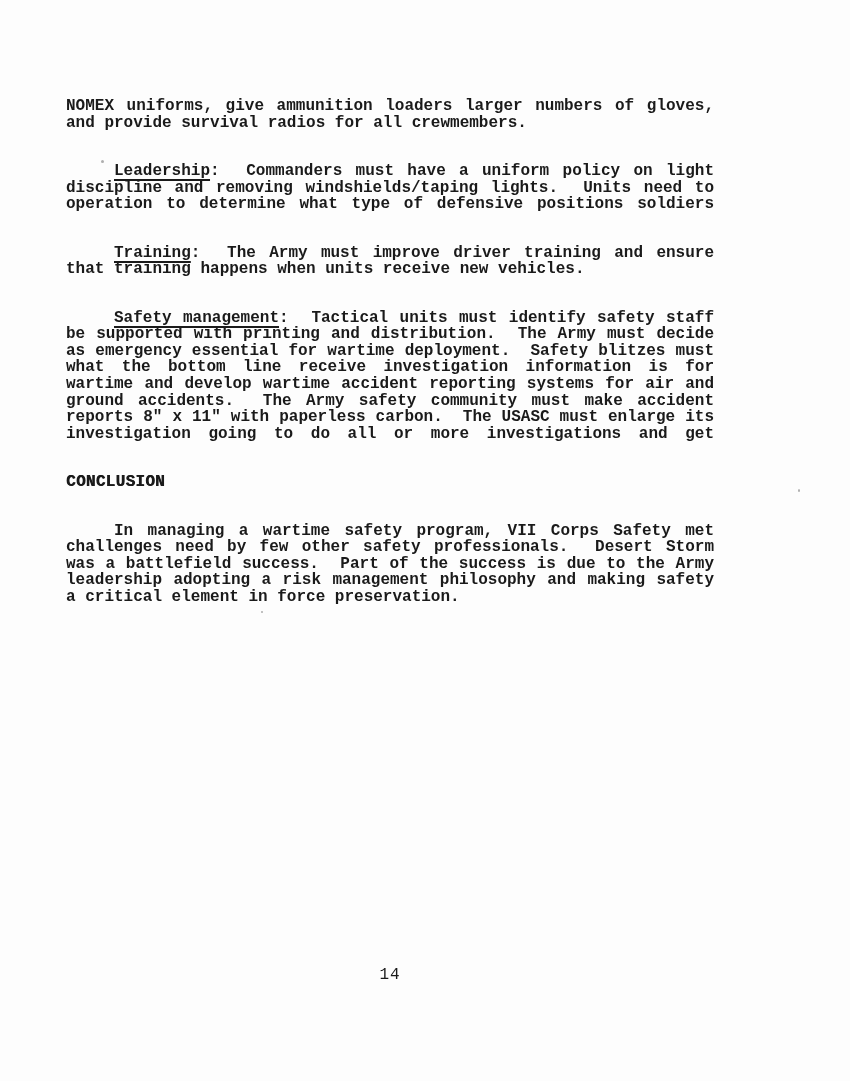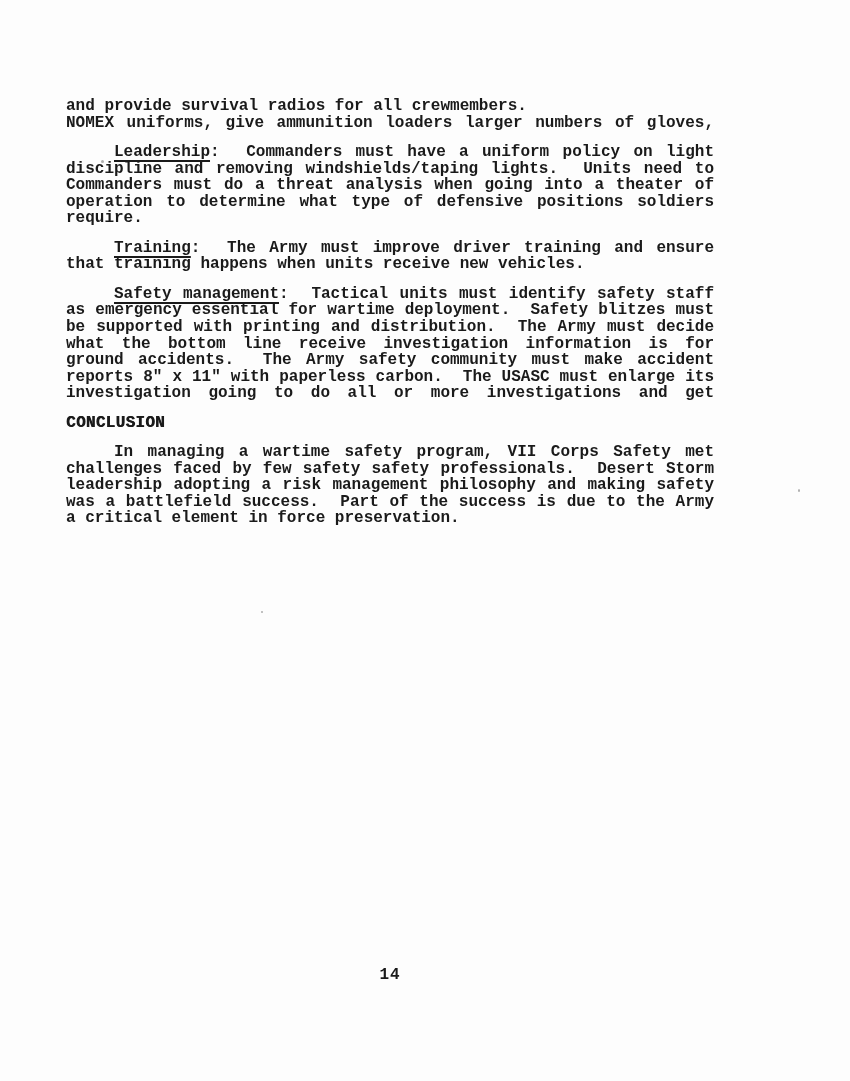--- a/index.html
+++ b/index.html
@@ -18,21 +18,21 @@
   .content {
     position: absolute;
     left: 66px;
     top: 98px;
     width: 648px;
     color: #1a1a1a;
     font-size: 16px;
     line-height: 16.55px;
     font-weight: bold;
   }
-  .block { margin-top: 13px; }
+  .block { margin-top: 32px; }
   .block:first-child { margin-top: 0; }
   .line {
     white-space: pre-wrap;
     min-height: 16.55px;
   }
   .line.justified {
     text-align: justify;
     text-align-last: justify;
     text-justify: inter-word;
   }
@@ -51,70 +51,69 @@
   }
   .footer {
     position: absolute;
     left: 66px;
     top: 967px;
     width: 648px;
     text-align: center;
     color: #1a1a1a;
     font-size: 16px;
     line-height: 16.55px;
-    font-weight: bold;
+    font-weight: normal;
     letter-spacing: 1px;
   }
   .speck {
     position: absolute;
     background: #9a9a9a;
     border-radius: 50%;
     opacity: 0.8;
   }
   .speck-1 { left: 101px; top: 160px; width: 3px; height: 3px; }
   .speck-2 { left: 261px; top: 611px; width: 2px; height: 2px; }
   .speck-3 { left: 798px; top: 489px; width: 2px; height: 3px; }
 </style>
 </head>
 <body style="background: rgb(253, 253, 253);">
 
 <div class="page" style="background: rgb(253, 253, 253);">
   <div class="content" style="color: rgb(26, 26, 26);">
       <div class="block para">
+        <div class="line justified"><span>NOMEX uniforms, give ammunition loaders larger numbers of gloves,</span></div>
         <div class="line"><span>and provide survival radios for all crewmembers.</span></div>
-        <div class="line justified"><span>NOMEX uniforms, give ammunition loaders larger numbers of gloves,</span></div>
       </div>
       <div class="block para">
         <div class="line justified"><span class="indent"></span><span class="underlined">Leadership</span><span>:  Commanders must have a uniform policy on light</span></div>
         <div class="line justified"><span>discipline and removing windshields/taping lights.  Units need to</span></div>
-        <div class="line justified"><span>Commanders must do a threat analysis when going into a theater of</span></div>
         <div class="line justified"><span>operation to determine what type of defensive positions soldiers</span></div>
-        <div class="line"><span>require.</span></div>
       </div>
       <div class="block para">
         <div class="line justified"><span class="indent"></span><span class="underlined">Training</span><span>:  The Army must improve driver training and ensure</span></div>
         <div class="line"><span>that training happens when units receive new vehicles.</span></div>
       </div>
       <div class="block para">
         <div class="line justified"><span class="indent"></span><span class="underlined">Safety management</span><span>:  Tactical units must identify safety staff</span></div>
+        <div class="line justified"><span>be supported with printing and distribution.  The Army must decide</span></div>
         <div class="line justified"><span>as emergency essential for wartime deployment.  Safety blitzes must</span></div>
-        <div class="line justified"><span>be supported with printing and distribution.  The Army must decide</span></div>
         <div class="line justified"><span>what the bottom line receive investigation information is for</span></div>
+        <div class="line justified"><span>wartime and develop wartime accident reporting systems for air and</span></div>
         <div class="line justified"><span>ground accidents.  The Army safety community must make accident</span></div>
         <div class="line justified"><span>reports 8" x 11" with paperless carbon.  The USASC must enlarge its</span></div>
         <div class="line justified"><span>investigation going to do all or more investigations and get</span></div>
       </div>
       <div class="block heading">
         <div class="line"><span>CONCLUSION</span></div>
       </div>
       <div class="block para">
         <div class="line justified"><span class="indent"></span><span>In managing a wartime safety program, VII Corps Safety met</span></div>
-        <div class="line justified"><span>challenges faced by few safety safety professionals.  Desert Storm</span></div>
+        <div class="line justified"><span>challenges need by few other safety professionals.  Desert Storm</span></div>
+        <div class="line justified"><span>was a battlefield success.  Part of the success is due to the Army</span></div>
         <div class="line justified"><span>leadership adopting a risk management philosophy and making safety</span></div>
-        <div class="line justified"><span>was a battlefield success.  Part of the success is due to the Army</span></div>
         <div class="line"><span>a critical element in force preservation.</span></div>
       </div>
     </div>
   <div class="speck speck-1"></div>
   <div class="speck speck-2"></div>
   <div class="speck speck-3"></div>
   <div class="footer">14</div>
 </div>
 
 </body></html>

